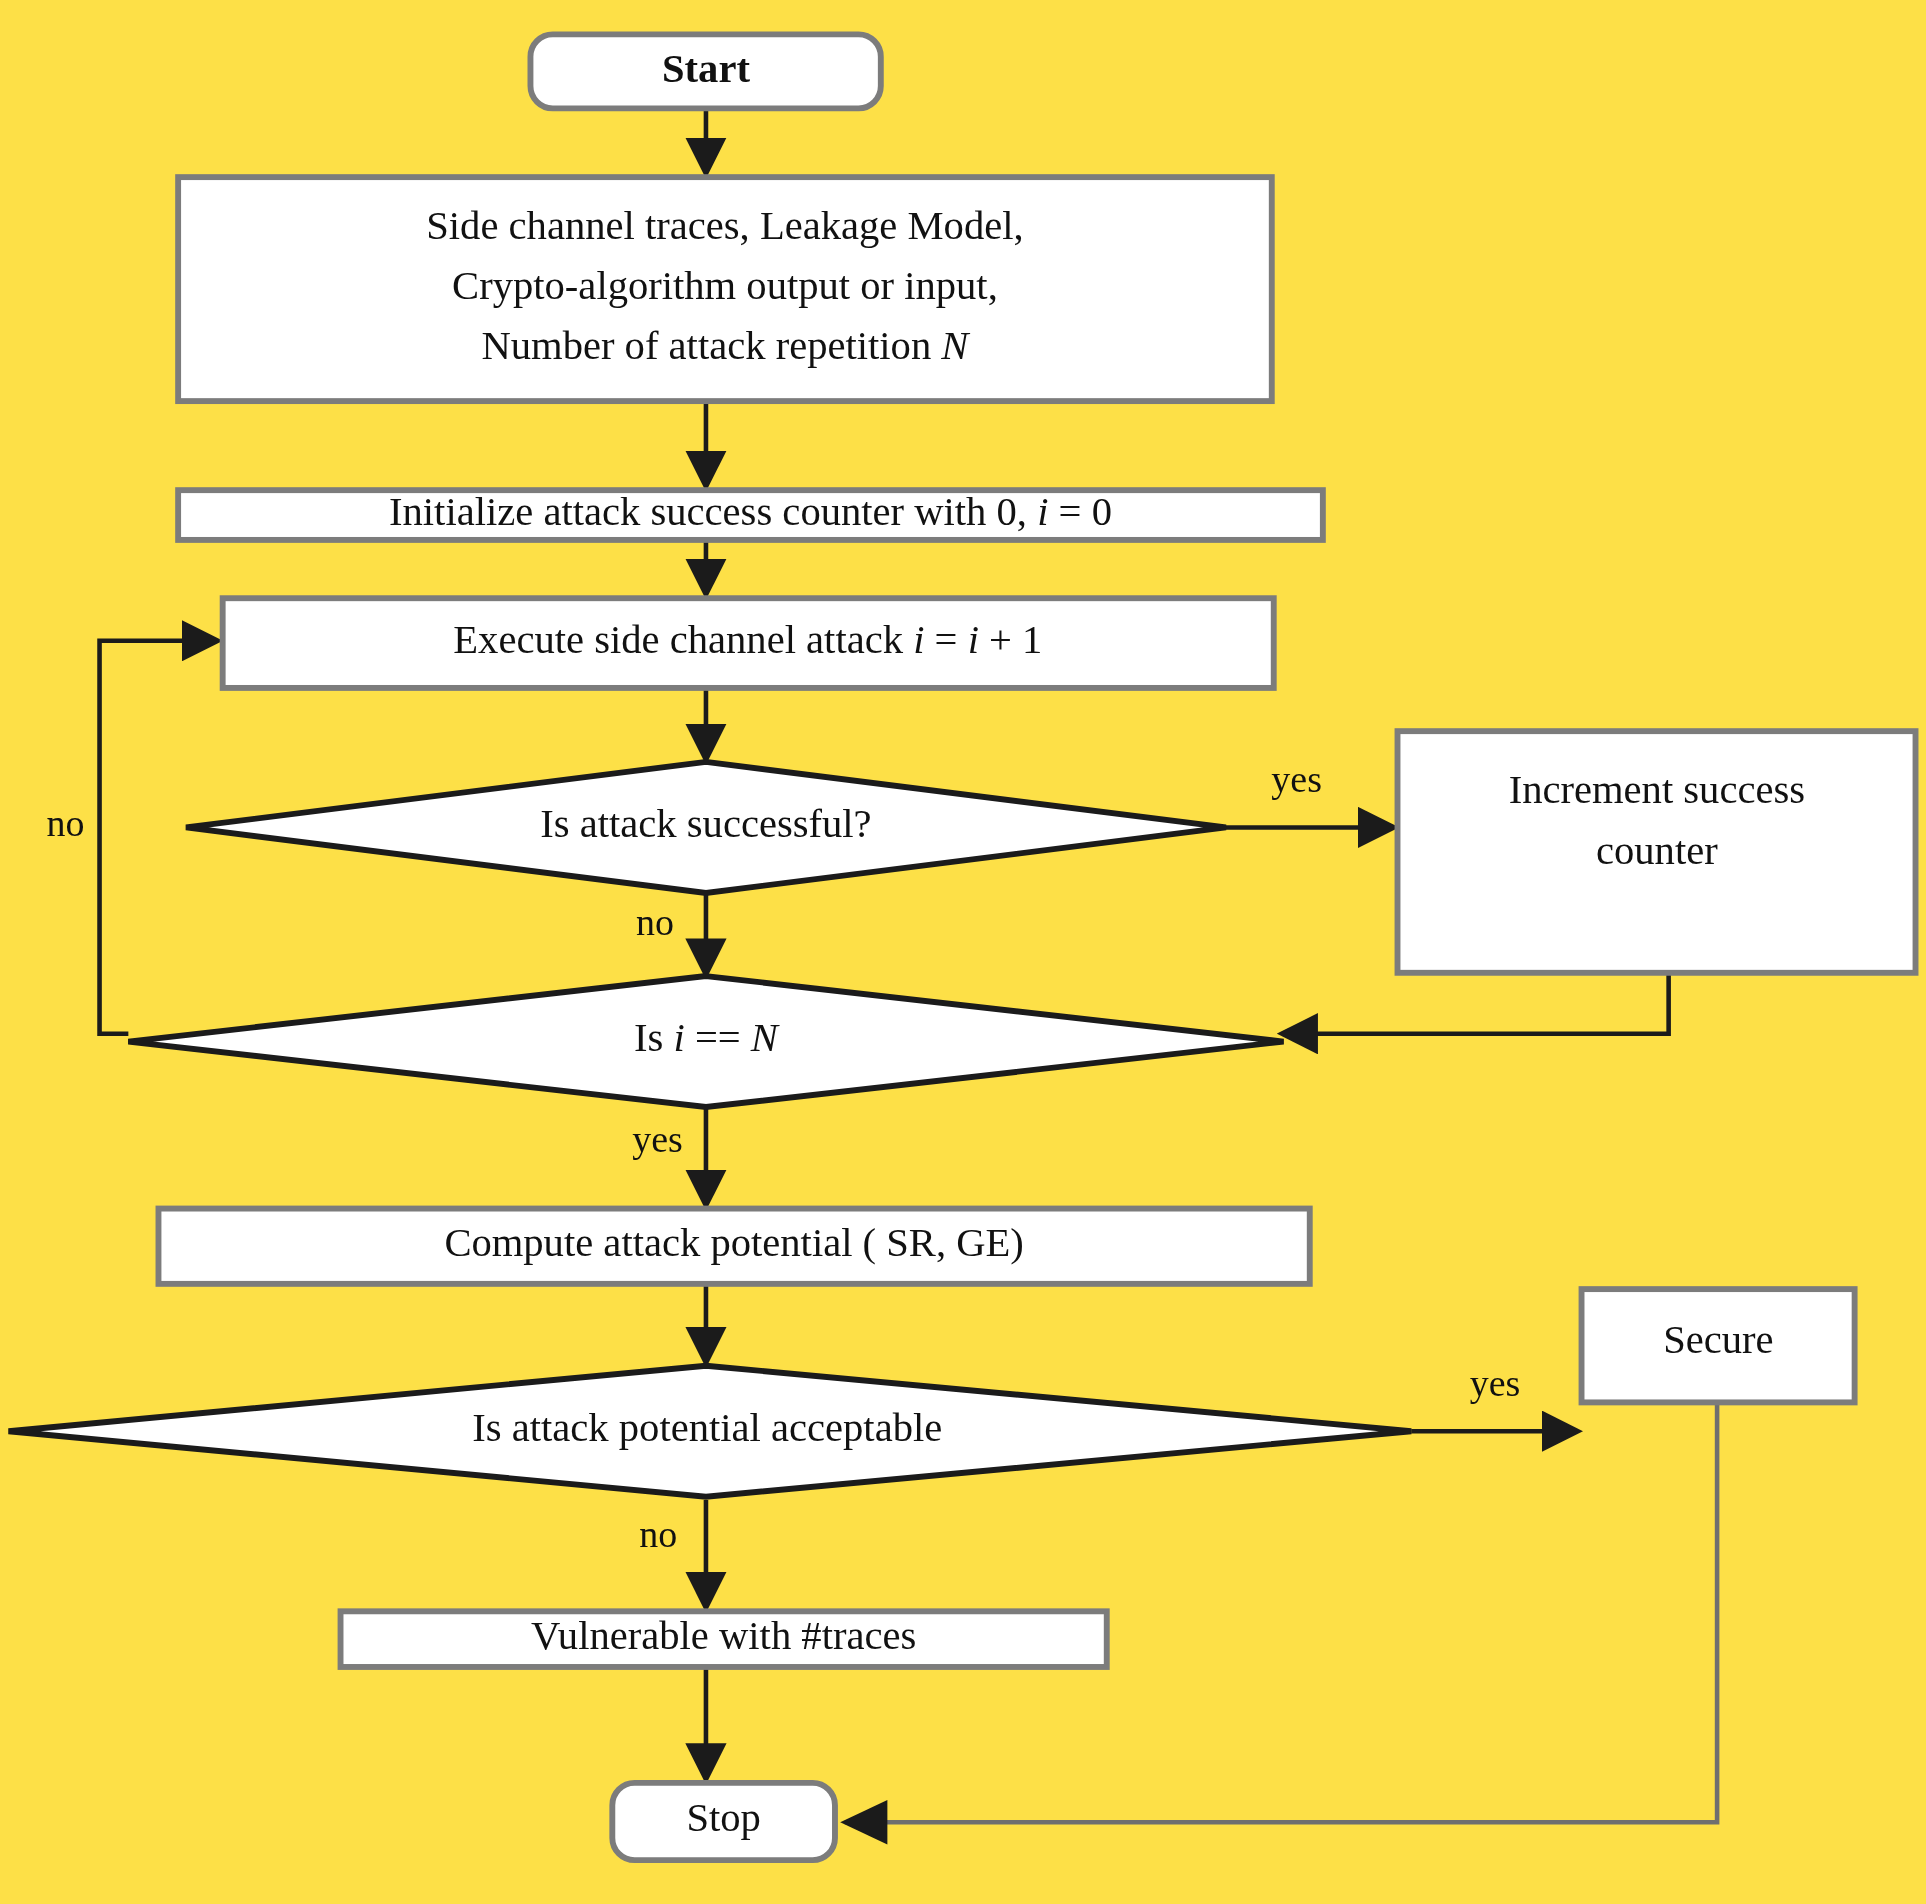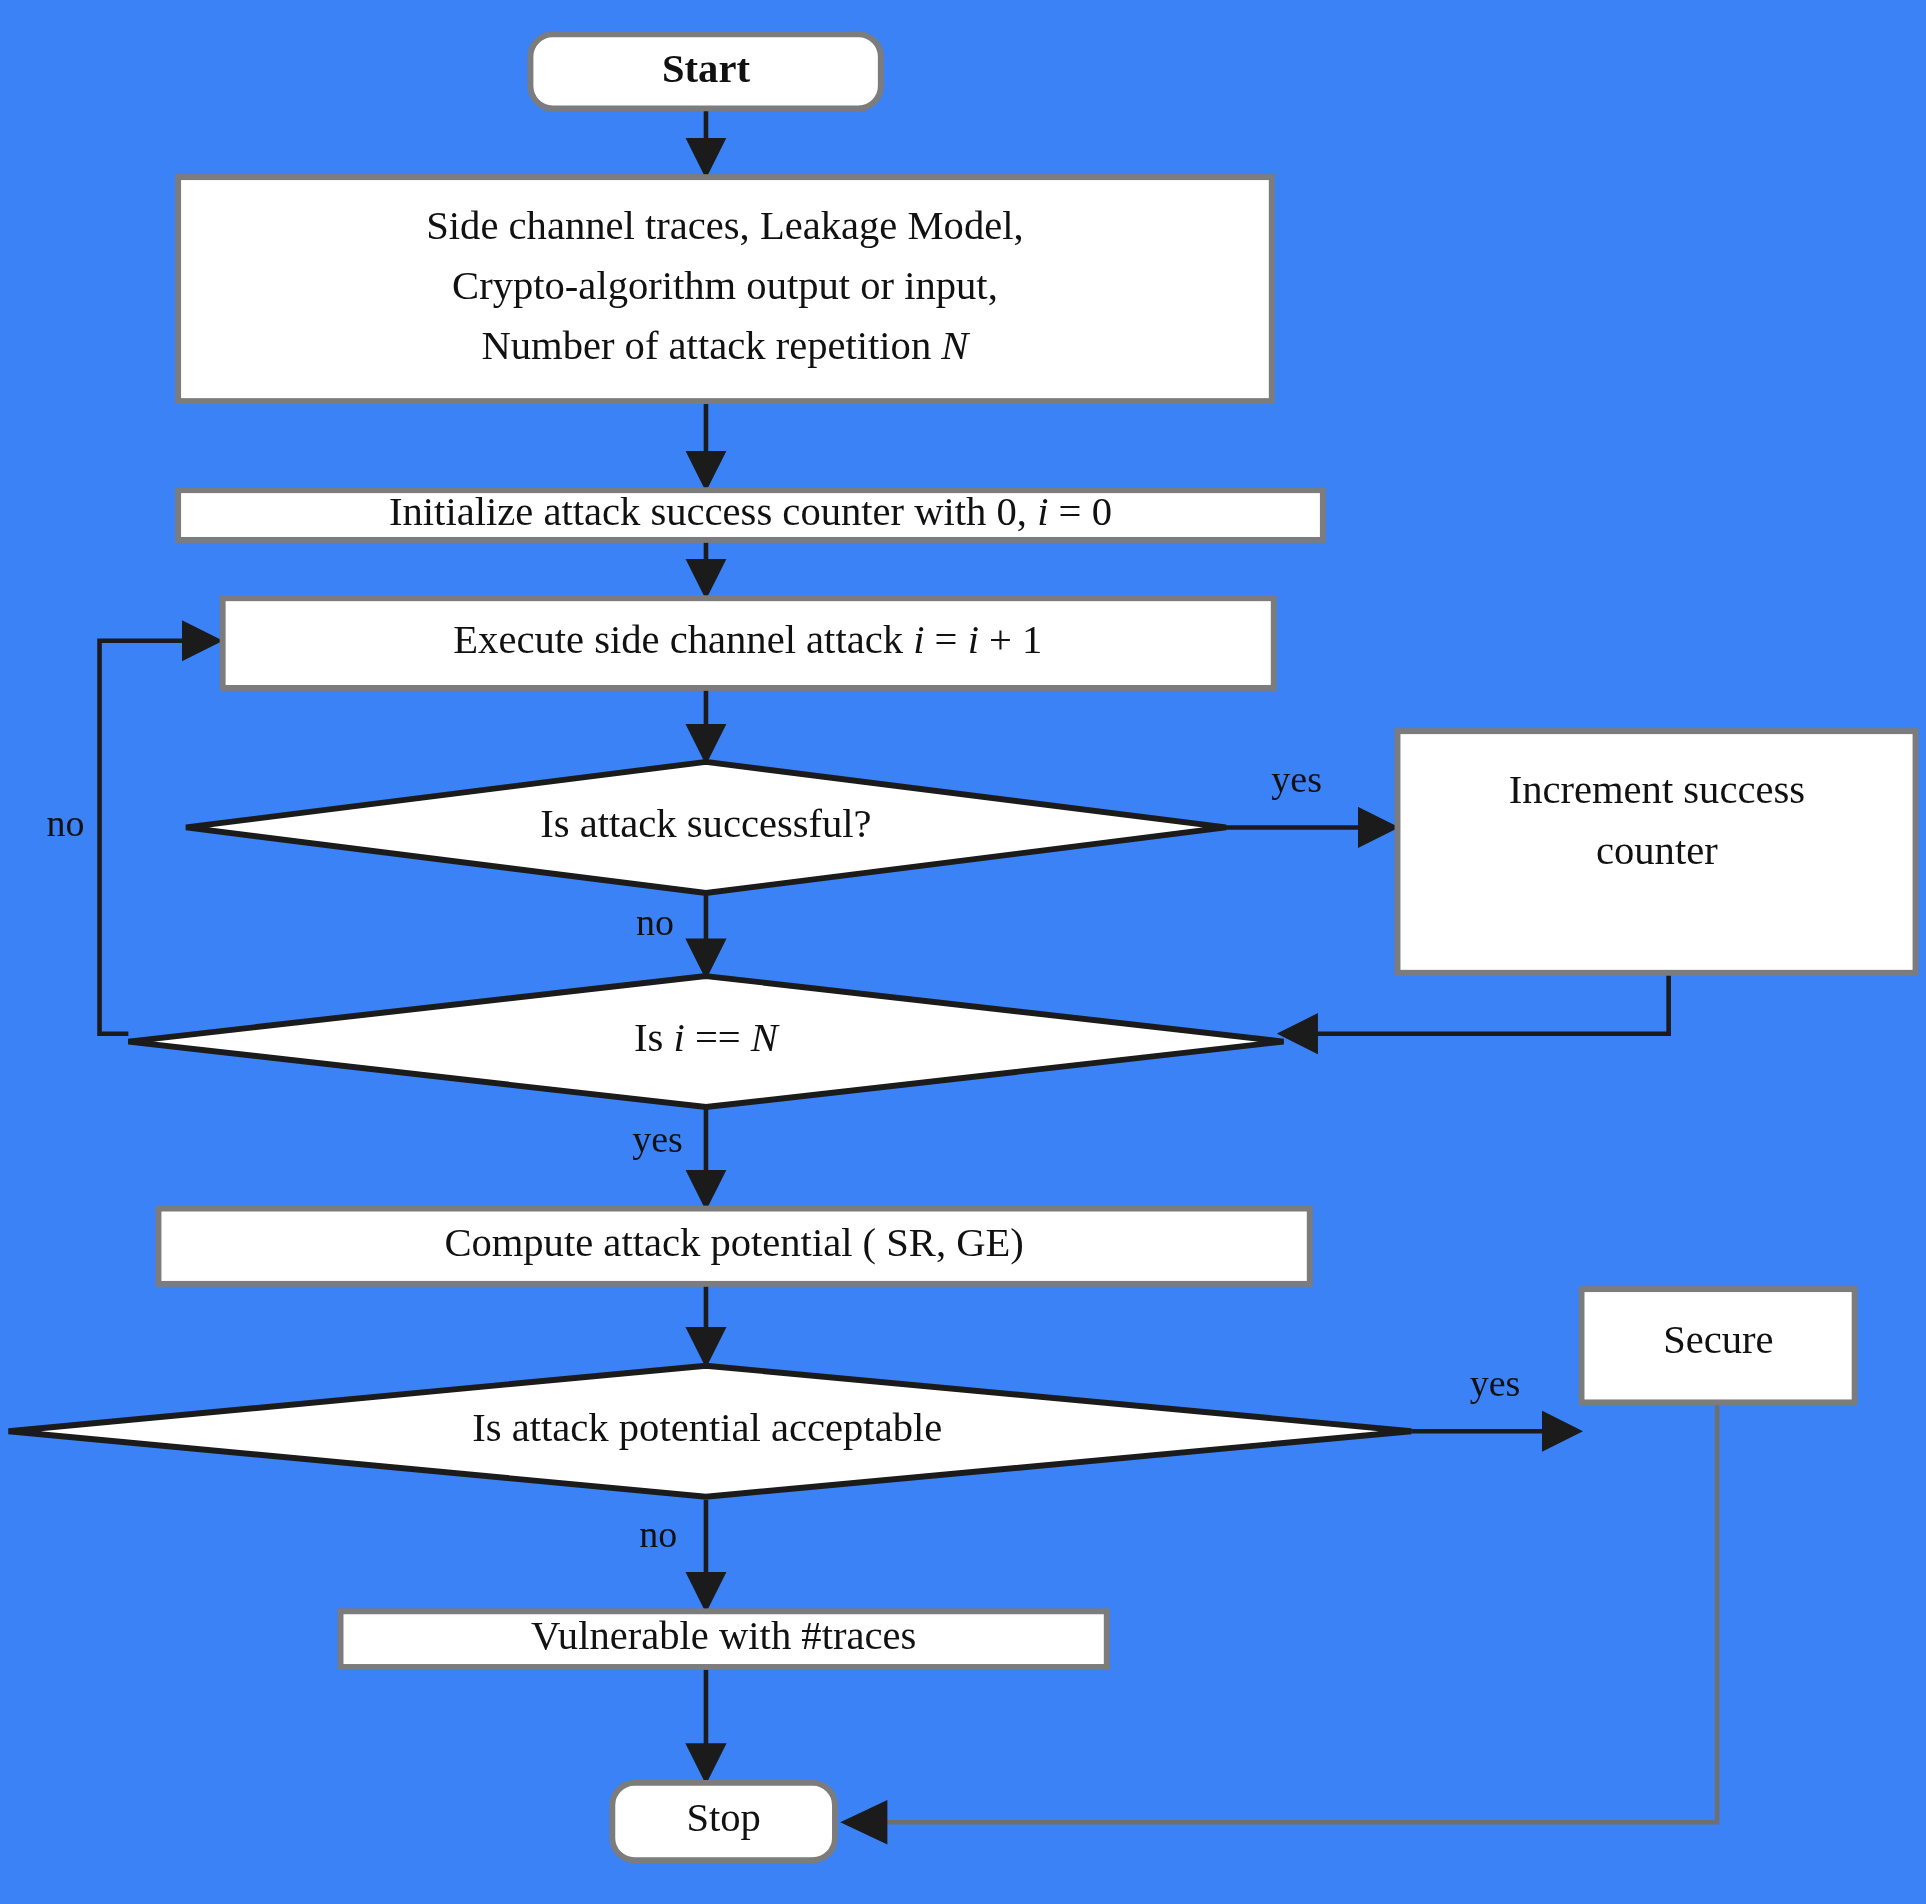--- a/index.html
+++ b/index.html
@@ -4,21 +4,21 @@
 <style>
   html, body {
     margin: 0;
     padding: 0;
     background: #ffffff;
   }
   #canvas {
     position: relative;
     width: 1926px;
     height: 1905px;
-    background: #3b82f6;
+    background: #fde047;
     overflow: hidden;
     font-family: "Liberation Serif", "DejaVu Serif", serif;
   }
   svg#flow {
     position: absolute;
     left: 0;
     top: 0;
     width: 1926px;
     height: 1905px;
     display: block;

